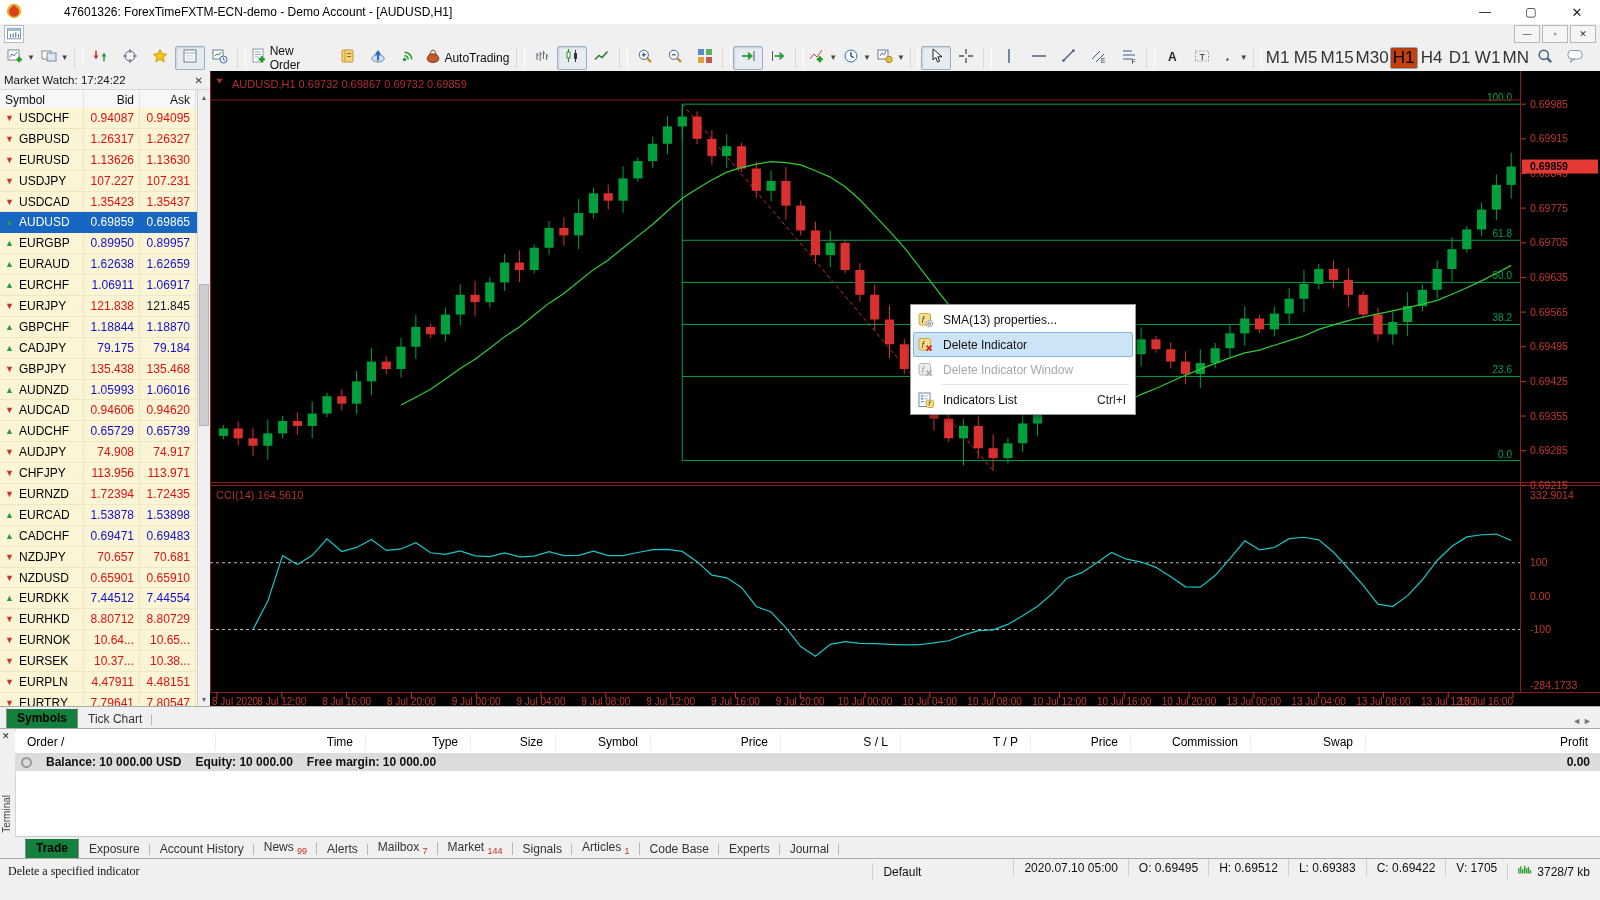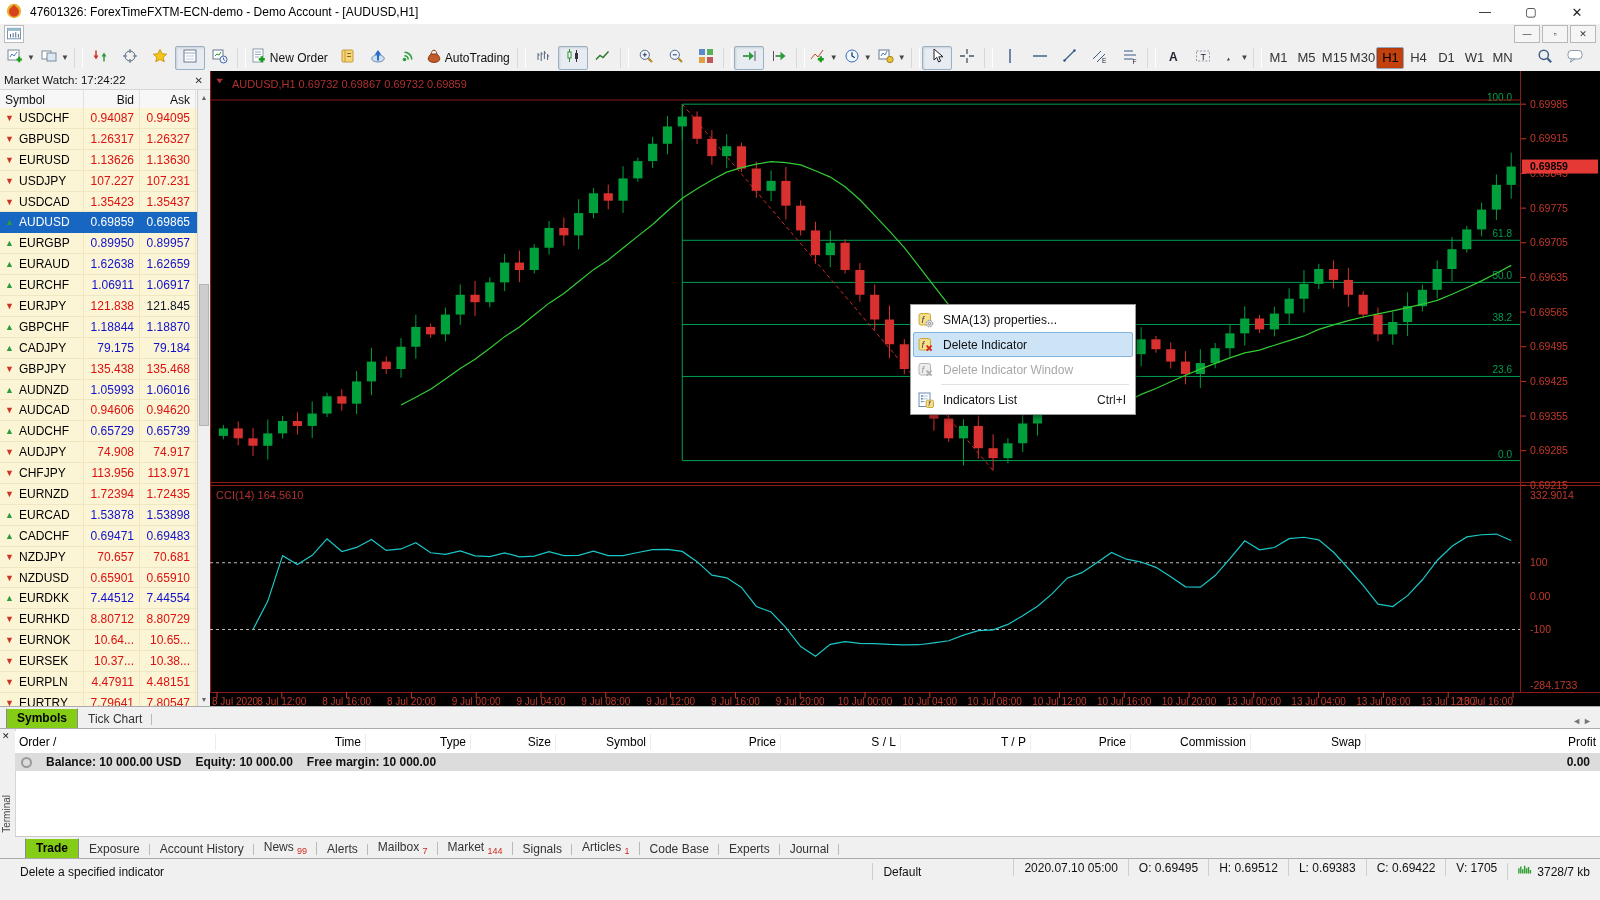--- a/index.html
+++ b/index.html
@@ -1,21 +1,21 @@
 <!DOCTYPE html>
 <html><head>
 <meta charset="utf-8">
 <style>
   html,body{margin:0;padding:0;background:#d4d4d4;}
   .app{position:relative;width:1600px;height:900px;background:#f0f0f0;
        font-family:"Liberation Sans",sans-serif;font-size:12px;color:#111;
        overflow:hidden;user-select:none;}
   
   .titlebar{position:absolute;left:0;top:0;right:0;height:24px;background:#ffffff;
-            display:flex;align-items:center;border-bottom:1px solid #e3e3e3;}
+            display:flex;align-items:center;border-bottom:1px solid #e3e3e3;gap:34px;}
   .titlebar .logo{width:18px;height:18px;margin:0 6px 0 6px;}
   .titlebar .ttl{font-size:12px;color:#000;}
   .win-controls{margin-left:auto;display:flex;height:24px;}
   .win-btn{width:46px;height:24px;display:flex;align-items:center;justify-content:center;
            font-size:12px;color:#222;}
   .win-btn.close{font-size:13px;}
   
   .menubar{position:absolute;left:0;top:24px;right:0;height:20px;background:#f0f0f0;
            display:flex;align-items:center;border-bottom:1px solid #e0e0e0;}
   .mdi-ico{width:18px;height:16px;margin:0 6px 0 4px;border:1px solid #bbb;background:#fff;
@@ -27,21 +27,21 @@
   
   .toolbar{position:absolute;left:0;top:44px;right:0;height:27px;background:#f0f0f0;
            display:flex;align-items:center;border-bottom:1px solid #cfcfcf;padding-left:4px;}
   .tb-btn{height:22px;min-width:24px;display:flex;align-items:center;justify-content:center;
           border:1px solid transparent;border-radius:2px;padding:0 2px;gap:3px;}
   .tb-btn.pressed{background:#e6ecf2;border:1px solid #9ab0c4;box-shadow:inset 1px 1px 2px rgba(0,0,0,.12);}
   .tb-btn .lbl{font-size:12px;color:#111;padding-right:2px;}
   .tb-dd{font-size:8px;color:#444;margin-left:1px;}
   .tb-sep{width:7px;height:20px;margin:0 2px;border-left:1px solid #d8d8d8;border-right:1px solid #fff;}
   .tf-btn{height:20px;min-width:26px;display:flex;align-items:center;justify-content:center;
-          font-size:13px;color:#333;border:1px solid transparent;border-radius:2px;}
+          font-size:17px;color:#333;border:1px solid transparent;border-radius:2px;}
   .tf-btn.active{background:#c2410c;border:1px solid #8fa8bf;box-shadow:inset 1px 1px 2px rgba(0,0,0,.12);color:#000;}
   .tb-spacer{flex:1;}
   
   .mw{position:absolute;left:0;top:71px;width:210px;height:635px;background:#f0f0f0;
       border-right:1px solid #c8c8c8;}
   .mw-title{height:18px;display:flex;align-items:center;padding:0 4px;font-size:11.5px;
             background:#f0f0f0;border-bottom:1px solid #d6d6d6;}
   .mw-close{margin-left:auto;font-size:10px;color:#333;padding:0 3px;}
   .mw-header{height:19px;display:grid;grid-template-columns:84px 56px 56px;background:#f7f7f7;
              border-bottom:1px solid #cfcfcf;font-size:12px;}
@@ -72,47 +72,47 @@
   .cm-item.dis{color:#a8a8a8;}
   .cm-item .cm-ic{width:18px;display:flex;justify-content:center;}
   .cm-item .sc{margin-left:auto;color:#222;}
   .cm-sep{height:1px;background:#e2e2e2;margin:2px 4px 2px 28px;}
   
   .strip{position:absolute;left:0;top:706px;right:0;height:22px;background:#f0f0f0;
          border-top:1px solid #ababab;display:flex;align-items:flex-end;}
   .mw-tabs{width:210px;display:flex;align-items:flex-end;padding-left:6px;gap:0;}
   .tab{padding:2px 10px 3px;font-size:12px;color:#333;position:relative;}
   .tab.sep:after{content:"";position:absolute;right:0;top:4px;bottom:4px;width:1px;background:#b9b9b9;}
-  .tab.active{background:#84cc16;border:1px solid #8a8a8a;border-top:1px solid #f0f0f0;margin-top:-1px;
+  .tab.active{background:#15803d;border:1px solid #8a8a8a;border-top:1px solid #f0f0f0;margin-top:-1px;
               font-weight:bold;color:#000;}
   .chart-tabs{flex:1;display:flex;align-items:flex-end;padding-left:10px;}
   .strip-arrows{margin-left:auto;display:flex;gap:2px;padding:0 8px 3px;}
   .strip-arrows span{font-size:9px;color:#777;}
   
   .terminal{position:absolute;left:0;top:728px;right:0;height:130px;background:#fff;border-top:1px solid #ababab;}
   .term-side{position:absolute;left:0;top:0;width:15px;height:130px;background:#f0f0f0;border-right:1px solid #d5d5d5;}
   .term-side .x{position:absolute;left:2px;top:2px;font-size:9px;color:#222;}
   .term-side .vlabel{position:absolute;left:1px;bottom:26px;writing-mode:vertical-rl;transform:rotate(180deg);
                      font-size:10px;color:#444;}
   .t-header{position:absolute;left:15px;right:0;top:2px;height:22px;display:grid;align-items:center;
             background:#fff;border-bottom:1px solid #dcdcdc;font-size:12px;color:#000;}
-  .t-header div{padding:0 4px;text-align:right;border-left:1px solid #ececec;height:16px;line-height:16px;}
+  .t-header div{padding:0 12px;text-align:right;border-left:1px solid #ececec;height:16px;line-height:16px;}
   .t-header div:first-child{text-align:left;border-left:none;}
   .t-balance{position:absolute;left:15px;right:0;top:24px;height:18px;background:#dcdcdc;
              display:flex;align-items:center;font-weight:bold;font-size:12px;gap:14px;padding-left:6px;}
   .t-balance .bal-ic{width:11px;height:11px;border-radius:50%;border:2px solid #9a9a9a;box-sizing:border-box;}
   .t-balance .profit{margin-left:auto;padding-right:10px;}
   .t-tabs{position:absolute;left:15px;right:0;bottom:0;height:22px;background:#f0f0f0;border-top:1px solid #c9c9c9;
           display:flex;align-items:flex-end;padding-left:10px;}
   .t-tabs sub{color:#d22a1e;font-size:9px;}
   
   .statusbar{position:absolute;left:0;top:858px;right:0;height:42px;background:#f0f0f0;border-top:1px solid #ababab;}
   .sb-row{display:flex;align-items:center;height:25px;font-size:12px;color:#111;}
   .sb-cell{padding:0 10px;border-left:1px solid #cfcfcf;height:17px;display:flex;align-items:center;gap:5px;white-space:nowrap;}
-  .sb-hint{flex:1;border-left:none;padding-left:20px;}
+  .sb-hint{flex:1;border-left:none;padding-left:8px;font-family:Liberation Serif, serif;}
 </style>
 </head>
 <body>
 
 <div class="app">
 
   <div class="titlebar">
     <span class="logo" id="logo-slot"><svg width="16" height="16" viewBox="0 0 16 16" fill="none">
           <circle cx="8" cy="8" r="7.2" fill="#e8b22a"></circle>
           <path d="M8 1.6C6 4.2 3 5.2 3 8.7a5 5 0 0010 0C13 5.2 10 4.2 8 1.6z" fill="#d8421f"></path>

